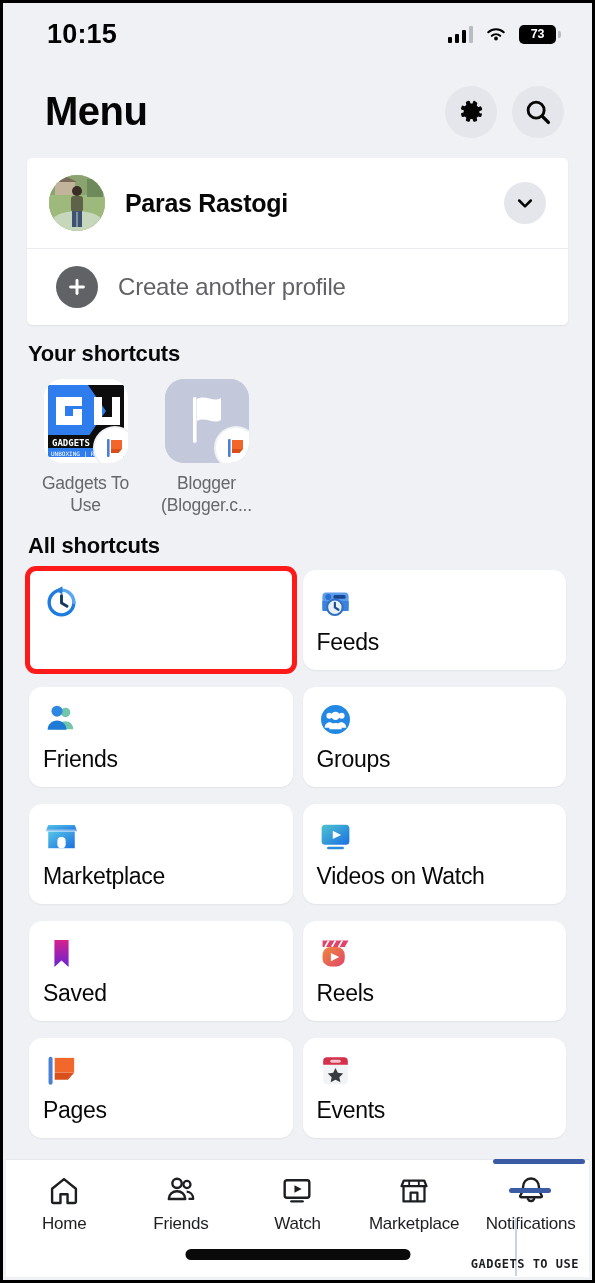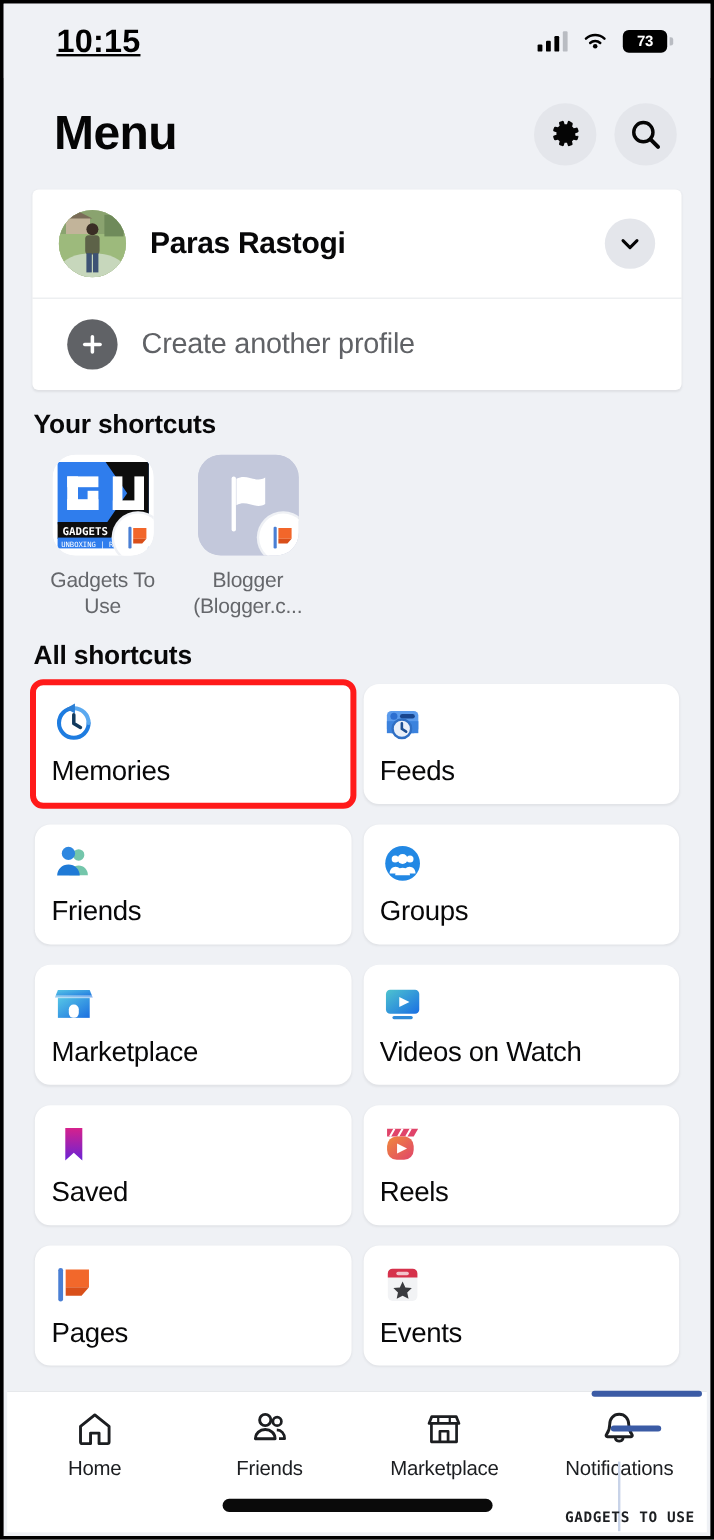--- a/index.html
+++ b/index.html
@@ -17,21 +17,20 @@
     overflow:hidden;
     border:3px solid #000;
   }
 
   
   #statusbar {
     height:62px;
     display:flex; align-items:center; justify-content:space-between;
     padding:0 36px 0 44px;
     background:#eff1f5;
-    text-decoration:underline;
   }
   #clock { font-size:27px; font-weight:700; color:#000; letter-spacing:.2px; }
   #status-right { display:flex; align-items:center; gap:11px; }
   .sig { display:flex; align-items:flex-end; gap:2.5px; height:17px; }
   .sig i { width:4.5px; background:#000; border-radius:1px; display:block; }
   .sig i:nth-child(1){height:6px;}
   .sig i:nth-child(2){height:9px;}
   .sig i:nth-child(3){height:13px;}
   .sig i:nth-child(4){height:17px; background:#b9bcc2;}
   .batt {
@@ -296,21 +295,20 @@
 
     <div class="tile highlight">
       <div class="tile-icon">
         <svg width="37" height="37" viewBox="0 0 24 24">
           <path d="M12 4a8 8 0 108 8" fill="none" stroke="#1e7ce0" stroke-width="2.2" stroke-linecap="round"></path>
           <path d="M20 12a8 8 0 00-8-8" fill="none" stroke="#5aa9f0" stroke-width="2.2" stroke-linecap="round"></path>
           <polygon points="12.6,1.4 12.6,6.8 7.8,4.1" fill="#2b7fd6"></polygon>
           <polyline points="12,7.6 12,12.3 15.6,14.4" fill="none" stroke="#123a5e" stroke-width="1.9" stroke-linecap="round" stroke-linejoin="round"></polyline>
         </svg>
       </div>
-      <div class="tile-label">Memories</div>
     </div>
 
     <div class="tile">
       <div class="tile-icon">
         <svg width="37" height="37" viewBox="0 0 24 24">
           <rect x="3.5" y="5.5" width="17" height="12" rx="2.5" fill="#5b9bec"></rect>
           <rect x="3.5" y="11" width="17" height="6.5" fill="#3b82dd"></rect>
           <circle cx="7.3" cy="8.4" r="1.9" fill="#2d6fd0"></circle>
           <rect x="10.6" y="7.2" width="8" height="2.4" rx="1.2" fill="#18468f"></rect>
           <circle cx="11.6" cy="15.1" r="5" fill="#e9eff8" stroke="#2f6fc4" stroke-width="1.3"></circle>
@@ -458,20 +456,28 @@
       <div class="nav-item">
         <svg width="34" height="34" viewBox="0 0 24 24">
           <circle cx="9.2" cy="6.6" r="3.3" fill="none" stroke="#1c1e21" stroke-width="1.7"></circle>
           <circle cx="16.2" cy="7.4" r="2.5" fill="none" stroke="#1c1e21" stroke-width="1.6"></circle>
           <path d="M3.4 17.6c0-3.2 2.6-5.4 5.8-5.4s5.8 2.2 5.8 5.4z" fill="none" stroke="#1c1e21" stroke-width="1.7" stroke-linejoin="round"></path>
           <path d="M16 12.4c2.6.1 4.6 2.1 4.6 5.2h-3.3" fill="none" stroke="#1c1e21" stroke-width="1.6" stroke-linejoin="round"></path>
         </svg>
         <div class="nav-label">Friends</div>
       </div>
 
+      <div class="nav-item">
+        <svg width="34" height="34" viewBox="0 0 24 24">
+          <rect x="3.3" y="4.4" width="17.4" height="12.4" rx="1.6" fill="none" stroke="#1c1e21" stroke-width="1.7"></rect>
+          <polygon points="10.2,7.9 15.3,10.6 10.2,13.3" fill="#1c1e21"></polygon>
+          <line x1="8" y1="19.3" x2="16" y2="19.3" stroke="#1c1e21" stroke-width="1.7" stroke-linecap="round"></line>
+        </svg>
+        <div class="nav-label">Watch</div>
+      </div>
 
       <div class="nav-item">
         <svg width="34" height="34" viewBox="0 0 24 24">
           <path d="M3.2 8.6L4.8 4.6h14.4l1.6 4z" fill="none" stroke="#1c1e21" stroke-width="1.6" stroke-linejoin="round"></path>
           <path d="M4.6 8.6v10.8h14.8V8.6" fill="none" stroke="#1c1e21" stroke-width="1.6" stroke-linejoin="round"></path>
           <path d="M9.6 19.4v-6.2h4.8v6.2" fill="none" stroke="#1c1e21" stroke-width="1.6" stroke-linejoin="round"></path>
           <line x1="8.6" y1="4.6" x2="8.6" y2="8.6" stroke="#1c1e21" stroke-width="1.3"></line>
           <line x1="15.4" y1="4.6" x2="15.4" y2="8.6" stroke="#1c1e21" stroke-width="1.3"></line>
         </svg>
         <div class="nav-label">Marketplace</div>

